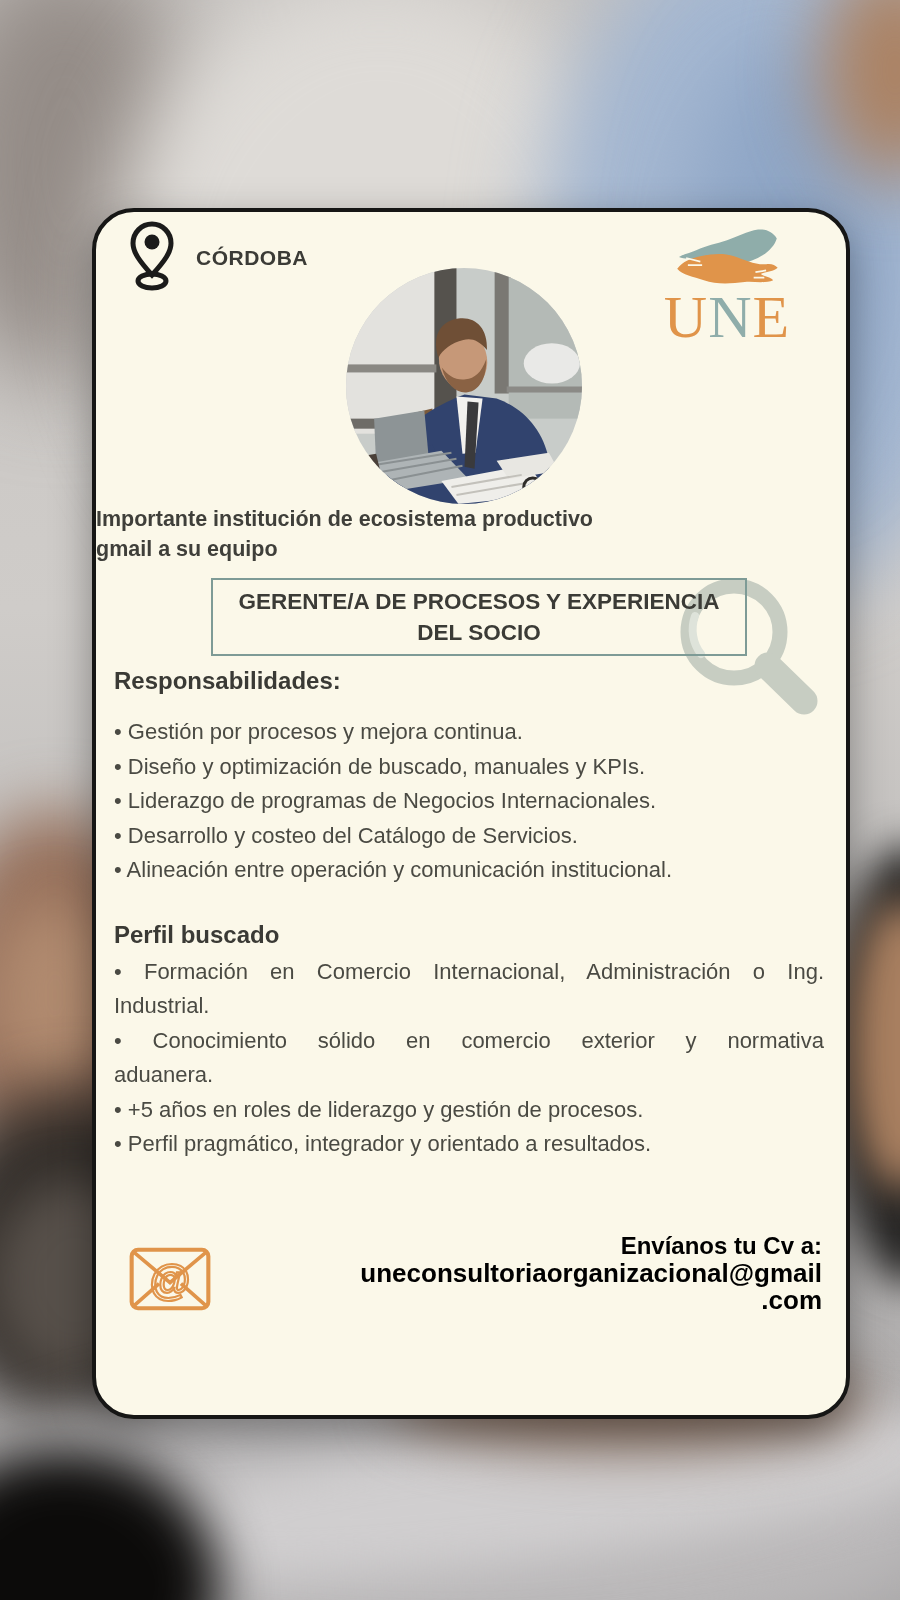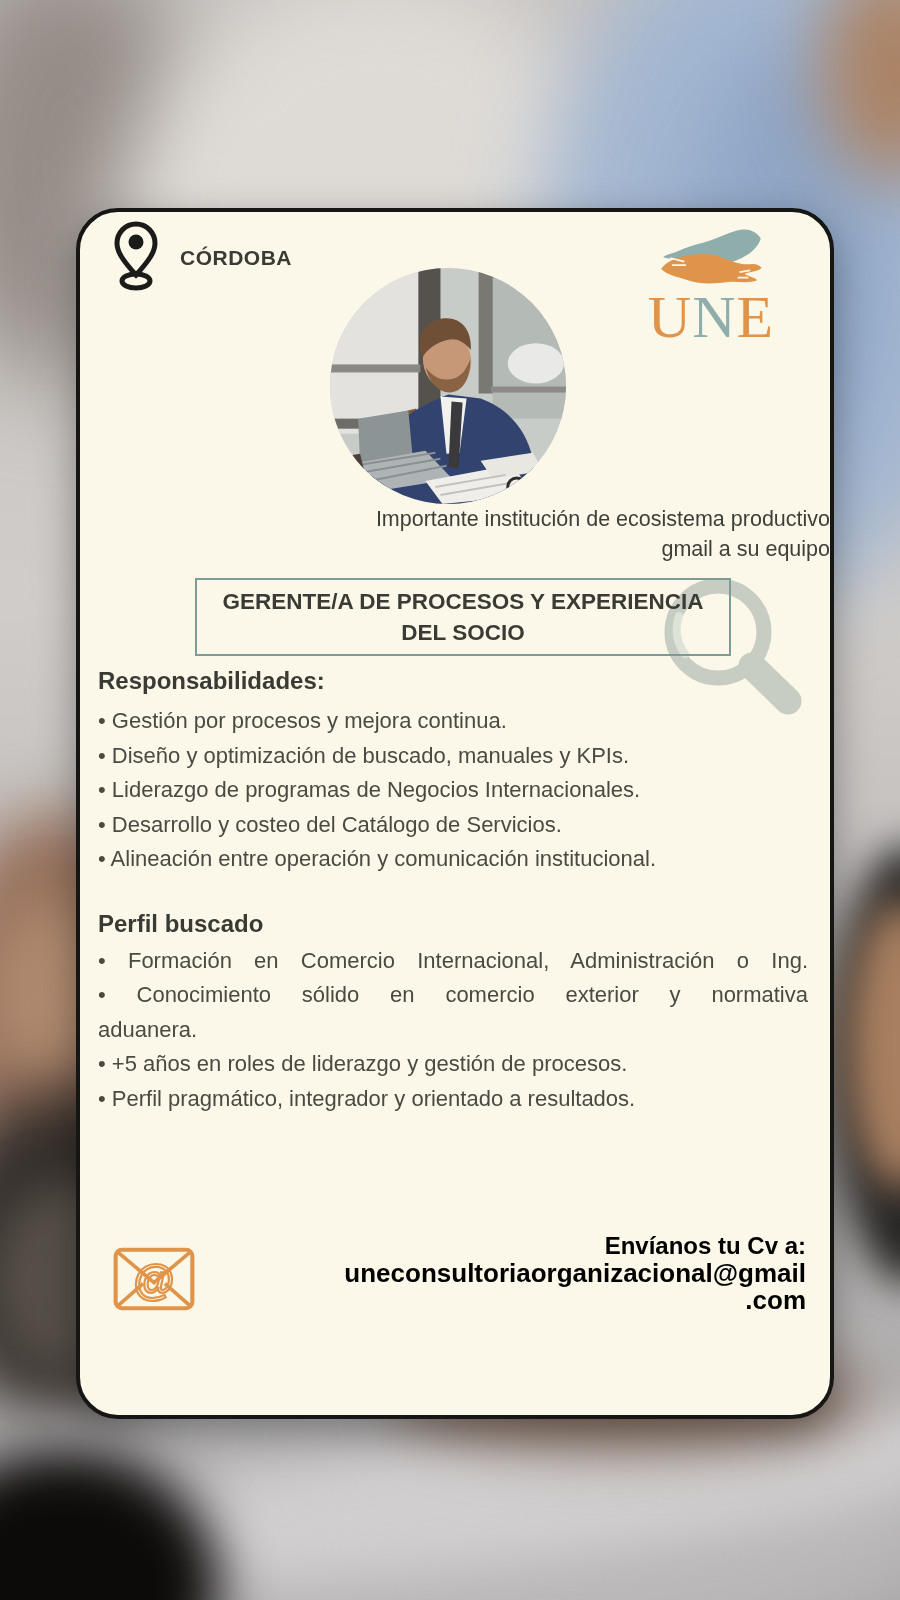--- a/index.html
+++ b/index.html
@@ -17,40 +17,40 @@
   .b-hand2    {left:-10px;top:900px;width:130px;height:190px;background:#b08a6f;filter:blur(28px);}
   .b-keys     {left:-70px;top:1090px;width:290px;height:330px;background:#322d29;filter:blur(32px);}
   .b-keys2    {left:-10px;top:1180px;width:170px;height:200px;background:#57504a;filter:blur(24px);}
   .b-screen   {left:832px;top:845px;width:150px;height:440px;background:#262524;filter:blur(20px);}
   .b-arm      {left:845px;top:900px;width:115px;height:290px;background:#a87f60;filter:blur(20px);}
   .b-desk     {left:-50px;top:1380px;width:1000px;height:280px;background:#bab8b9;filter:blur(32px);}
   .b-silver   {left:60px;top:1430px;width:950px;height:130px;background:#d0cecf;filter:blur(24px);transform:rotate(-7deg);}
   .b-black    {left:-90px;top:1450px;width:310px;height:270px;background:#0c0b0a;filter:blur(26px);}
   .b-smear    {left:390px;top:1350px;width:480px;height:100px;background:#8a7263;filter:blur(28px);}
   
-  .card{position:absolute;left:76px;top:208px;width:758px;height:1211px;box-sizing:border-box;
+  .card{position:absolute;left:92px;top:208px;width:758px;height:1211px;box-sizing:border-box;
         background:#fbf8e9;border:4px solid #161615;border-radius:42px;
         box-shadow:0 14px 40px rgba(0,0,0,.35);}
   .loc{position:absolute;left:30px;top:10px;height:72px;display:flex;align-items:center;gap:18px;}
   .loc-label{font-size:21px;font-weight:bold;letter-spacing:.5px;color:#3b3b36;}
   .brand{position:absolute;top:14px;right:48px;width:142px;text-align:center;}
   .brand-word{font-family:"Liberation Serif","DejaVu Serif",serif;font-size:60px;line-height:.92;
               letter-spacing:1px;margin-top:-4px;}
   .lt-o{color:#e0944a;} .lt-t{color:#8fadaa;}
   .photo{position:absolute;left:250px;top:56px;width:236px;height:236px;border-radius:50%;overflow:hidden;}
-  .intro{position:absolute;left:0;right:0;top:292px;text-align:right;
-         font-size:21.5px;font-weight:normal;line-height:30px;color:#3f3f3a;margin-left:31px;}
+  .intro{position:absolute;left:0;right:0;top:292px;text-align:left;
+         font-size:21.5px;font-weight:bold;line-height:30px;color:#3f3f3a;}
   .title-box{position:absolute;left:115px;top:366px;width:536px;height:78px;box-sizing:border-box;
              border:2px solid #7e9b96;z-index:2;display:flex;align-items:center;justify-content:center;
              text-align:center;font-size:22.5px;font-weight:bold;line-height:31px;color:#3b3b36;
              padding:0 6px;background:transparent;}
   .magnifier{position:absolute;left:548px;top:332px;z-index:1;}
   .content{position:absolute;left:18px;right:22px;top:455px;color:#4a4a43;}
   .sec-h{font-size:24px;font-weight:bold;color:#3a3a35;}
-  .bullets{margin-top:9px;font-size:22px;line-height:34.5px;}
+  .bullets{margin-top:20px;font-size:22px;line-height:34.5px;}
   .sec-h.perfil{margin-top:33px;}
   .plines{margin-top:6px;font-size:22px;line-height:34.5px;}
   .stretch{text-align:justify;text-align-last:justify;}
   .contact{position:absolute;left:24px;right:24px;top:1018px;display:flex;align-items:center;}
   .contact-ic{margin-left:8px;margin-top:16px;flex:0 0 auto;}
   .contact-tx{flex:1;text-align:right;color:#000000;padding-left:15px;}
   .ct-h{font-size:24px;font-weight:bold;line-height:28px;}
   .ct-mail{font-size:26px;font-weight:bold;line-height:27px;}
 </style>
 </head>
@@ -158,20 +158,21 @@
         <div>• Gestión por procesos y mejora continua.</div>
         <div>• Diseño y optimización de buscado, manuales y KPIs.</div>
         <div>• Liderazgo de programas de Negocios Internacionales.</div>
         <div>• Desarrollo y costeo del Catálogo de Servicios.</div>
         <div>• Alineación entre operación y comunicación institucional.</div>
       </div>
 
       <div class="sec-h perfil">Perfil buscado</div>
       <div class="plines">
         <div class="stretch">• Formación en Comercio Internacional, Administración o Ing.</div>
+        <div>Industrial.</div>
         <div class="stretch">• Conocimiento sólido en comercio exterior y normativa</div>
         <div>aduanera.</div>
         <div>• +5 años en roles de liderazgo y gestión de procesos.</div>
         <div>• Perfil pragmático, integrador y orientado a resultados.</div>
       </div>
     </div>
 
     <div class="contact">
       <span class="contact-ic">
         <svg width="84" height="66" viewBox="0 0 92 72">

